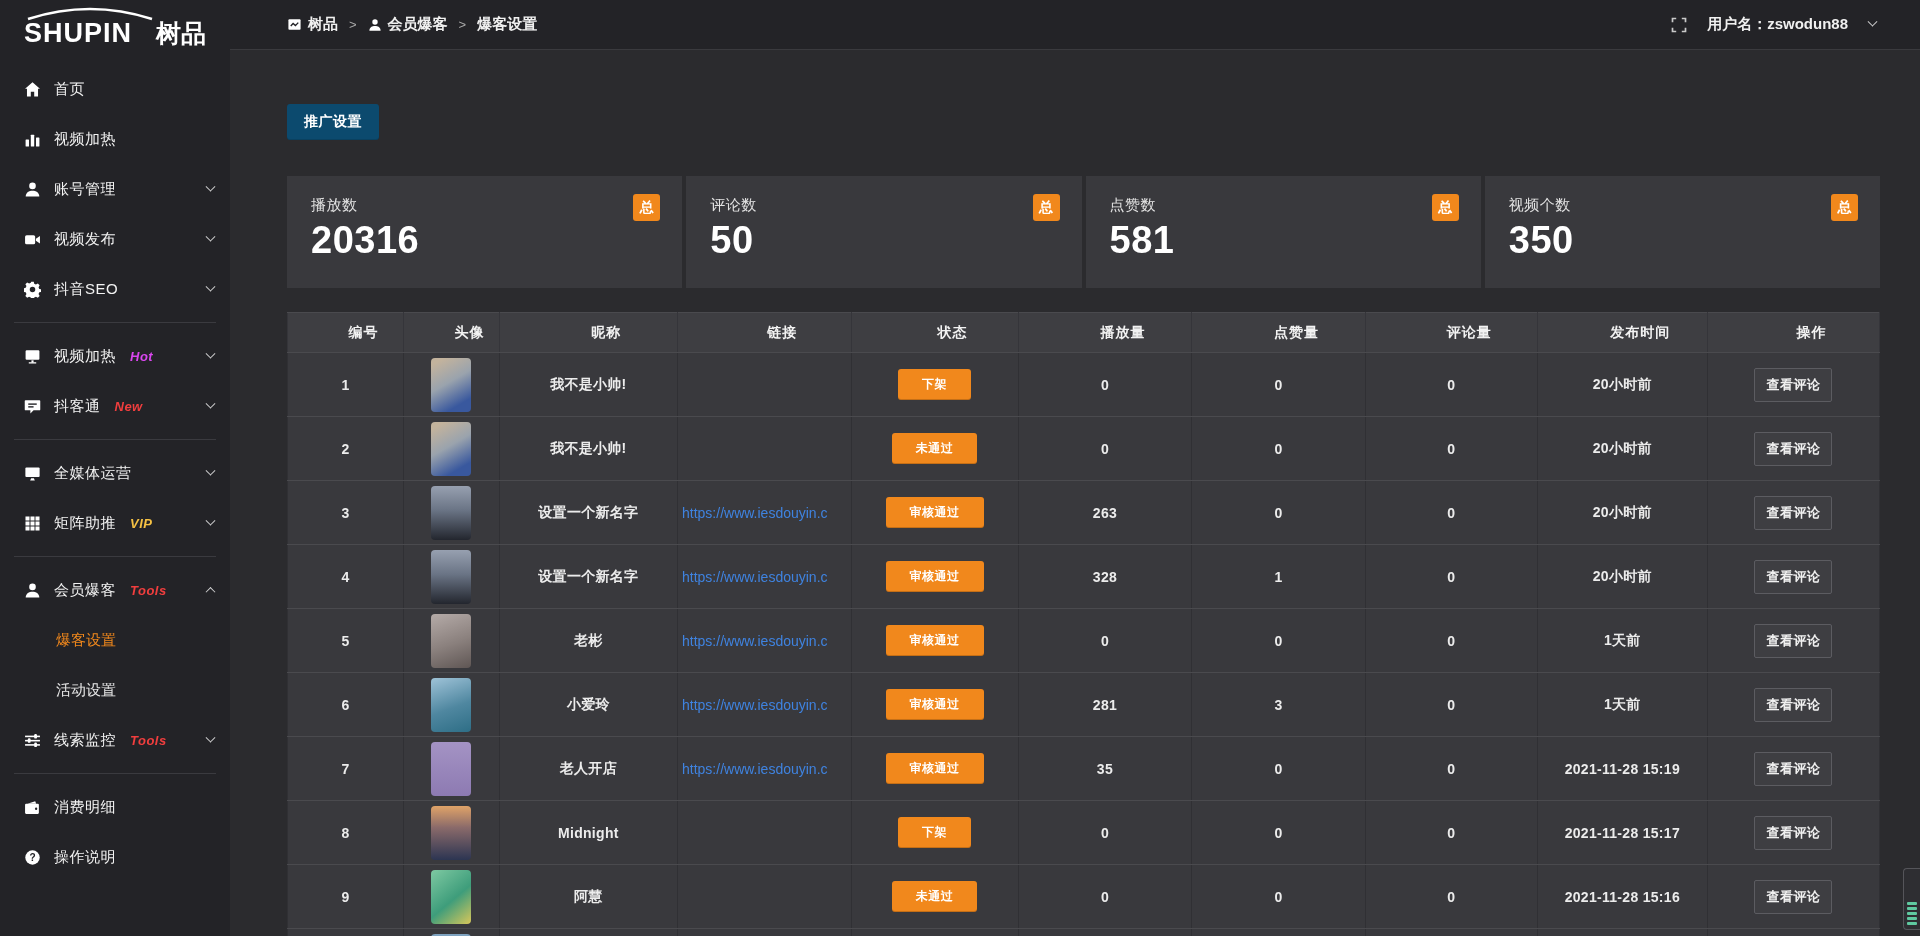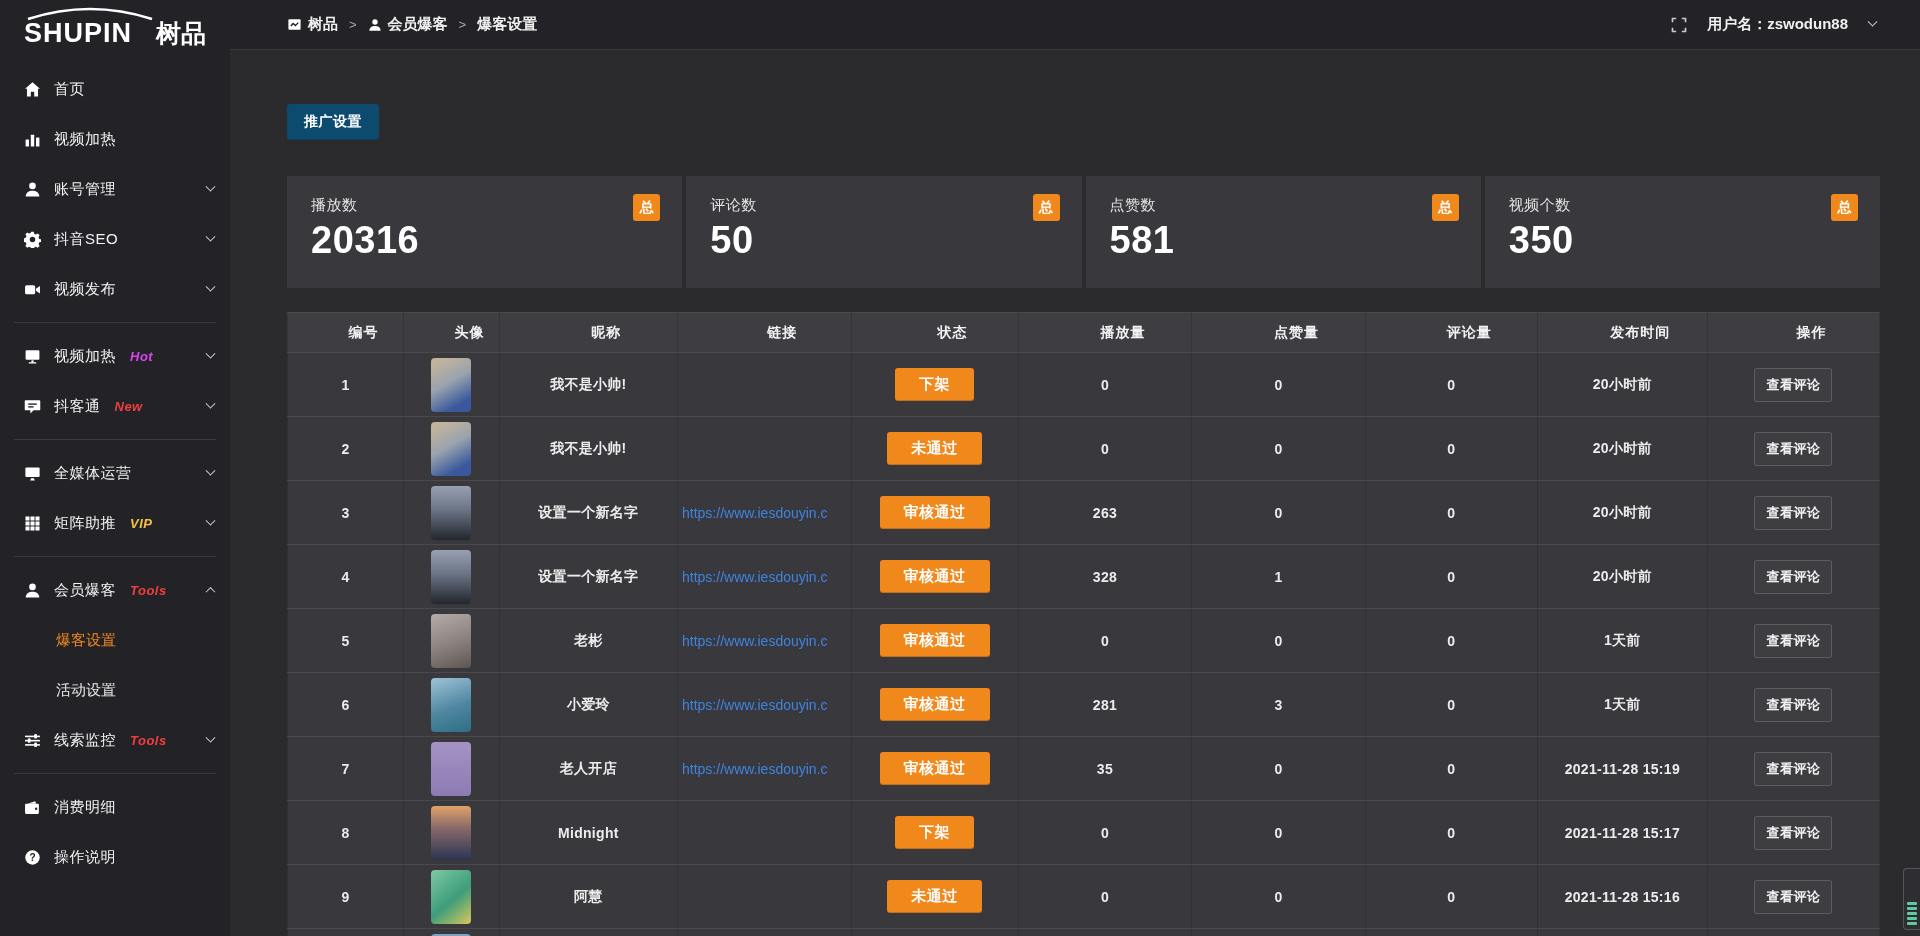--- a/index.html
+++ b/index.html
@@ -40,21 +40,21 @@
   .card-value { font-size:38px; font-weight:bold; color:#fff; margin-top:4px; letter-spacing:.5px; }
   .card-badge { position:absolute; top:18px; right:22px; width:27px; height:27px; background:#f1881c; color:#fff; border-radius:3px; font-size:14px; font-weight:bold; display:flex; align-items:center; justify-content:center; }
   
   .table-wrap { margin-top:24px; }
   table { width:100%; border-collapse:collapse; table-layout:fixed; }
   thead th { height:40px; background:#3e3e42; font-size:14px; font-weight:bold; color:#f2f2f2; border-top:1px solid #4a4a4e; border-bottom:1px solid #4a4a4e; border-left:1px solid #35353a; border-right:1px solid #35353a; letter-spacing:1px;padding-left:36px; }
   tbody td { height:64px; background:#39393d; text-align:center; vertical-align:middle; font-size:14px; color:#ececec; border-bottom:1px solid #4a4a4e; border-left:1px solid #303034; border-right:1px solid #303034; overflow:hidden; }
   td .bold { font-weight:bold; letter-spacing:.3px; }
   .avatar { width:40px; height:54px; border-radius:4px; margin:0 auto; }
   .cell-link { display:block; color:#3f83e0; text-decoration:none; white-space:nowrap; overflow:hidden; text-align:left; padding:0 4px; font-size:14px; }
-  .status-badge { display:inline-block; background:#f1881c; color:#fff; font-size:15px; font-weight:bold; padding:7px 24px; border-radius:3px; cursor:pointer; box-shadow:inset 0 -1px 0 rgba(0,0,0,.18); letter-spacing:.5px; }
+  .status-badge { display:inline-block; background:#f1881c; color:#fff; font-size:12px; font-weight:bold; padding:7px 24px; border-radius:3px; cursor:pointer; box-shadow:inset 0 -1px 0 rgba(0,0,0,.18); letter-spacing:.5px; }
   .view-btn { background:#3e3e42; border:1px solid #5c5c61; color:#f0f0f0; font-size:13px; font-weight:bold; padding:7px 11px; border-radius:2px; cursor:pointer; font-family:inherit; letter-spacing:.5px; }
   .status-badge:empty, .view-btn:empty, .cell-link:empty { display:none; }
   
   .float-widget { position:absolute; right:0; bottom:6px; width:17px; height:62px; background:#2e2e32; border:1px solid #55555a; border-right:none; border-radius:4px 0 0 4px; padding:4px 3px; display:flex; flex-direction:column; justify-content:flex-end; gap:2px; cursor:pointer; }
   .float-widget i { display:block; height:3px; background:#5fc9a0; border-radius:1px; }
 </style>
 </head>
 <body>
 
 <aside class="sidebar">
@@ -93,36 +93,36 @@
             <circle cx="8" cy="4.6" r="3.1"></circle>
             <path d="M1.6 14.6c0-3.8 3.2-5.4 6.4-5.4s6.4 1.6 6.4 5.4z"></path>
           </svg>
         </span>
       <span class="s-label">账号管理</span>
       <span class="chev down"></span>
     </div>
 
     <div class="side-item">
       <span class="s-icon">
+          <svg width="17" height="17" viewBox="0 0 16 16" fill="#fff">
+            <rect x="1" y="4" width="9.5" height="8.5" rx="1.5"></rect>
+            <path d="M11.2 7.3L15 4.8v6.9l-3.8-2.5z"></path>
+          </svg>
+        </span>
+      <span class="s-label">视频发布</span>
+      <span class="chev down"></span>
+    </div>
+
+    <div class="side-item">
+      <span class="s-icon">
           <svg width="17" height="17" viewBox="0 0 16 16">
             <path fill="#fff" fill-rule="evenodd" d="M6.8.8h2.4l.4 1.9 1.6.7 1.8-1 1.7 1.7-1 1.8.7 1.6 1.9.4v2.4l-1.9.4-.7 1.6 1 1.8-1.7 1.7-1.8-1-1.6.7-.4 1.9H6.8l-.4-1.9-1.6-.7-1.8 1-1.7-1.7 1-1.8-.7-1.6-1.9-.4V6.8l1.9-.4.7-1.6-1-1.8 1.7-1.7 1.8 1 1.6-.7zM8 5.4a2.6 2.6 0 100 5.2 2.6 2.6 0 000-5.2z"></path>
           </svg>
         </span>
       <span class="s-label">抖音SEO</span>
-      <span class="chev down"></span>
-    </div>
-
-    <div class="side-item">
-      <span class="s-icon">
-          <svg width="17" height="17" viewBox="0 0 16 16" fill="#fff">
-            <rect x="1" y="4" width="9.5" height="8.5" rx="1.5"></rect>
-            <path d="M11.2 7.3L15 4.8v6.9l-3.8-2.5z"></path>
-          </svg>
-        </span>
-      <span class="s-label">视频发布</span>
       <span class="chev down"></span>
     </div>
 
     <div class="side-divider"></div>
 
     <div class="side-item">
       <span class="s-icon">
           <svg width="17" height="17" viewBox="0 0 16 16" fill="#fff">
             <rect x="1.5" y="2.2" width="13" height="8.8" rx="1"></rect>
             <rect x="7" y="11.6" width="2" height="2.2"></rect>

